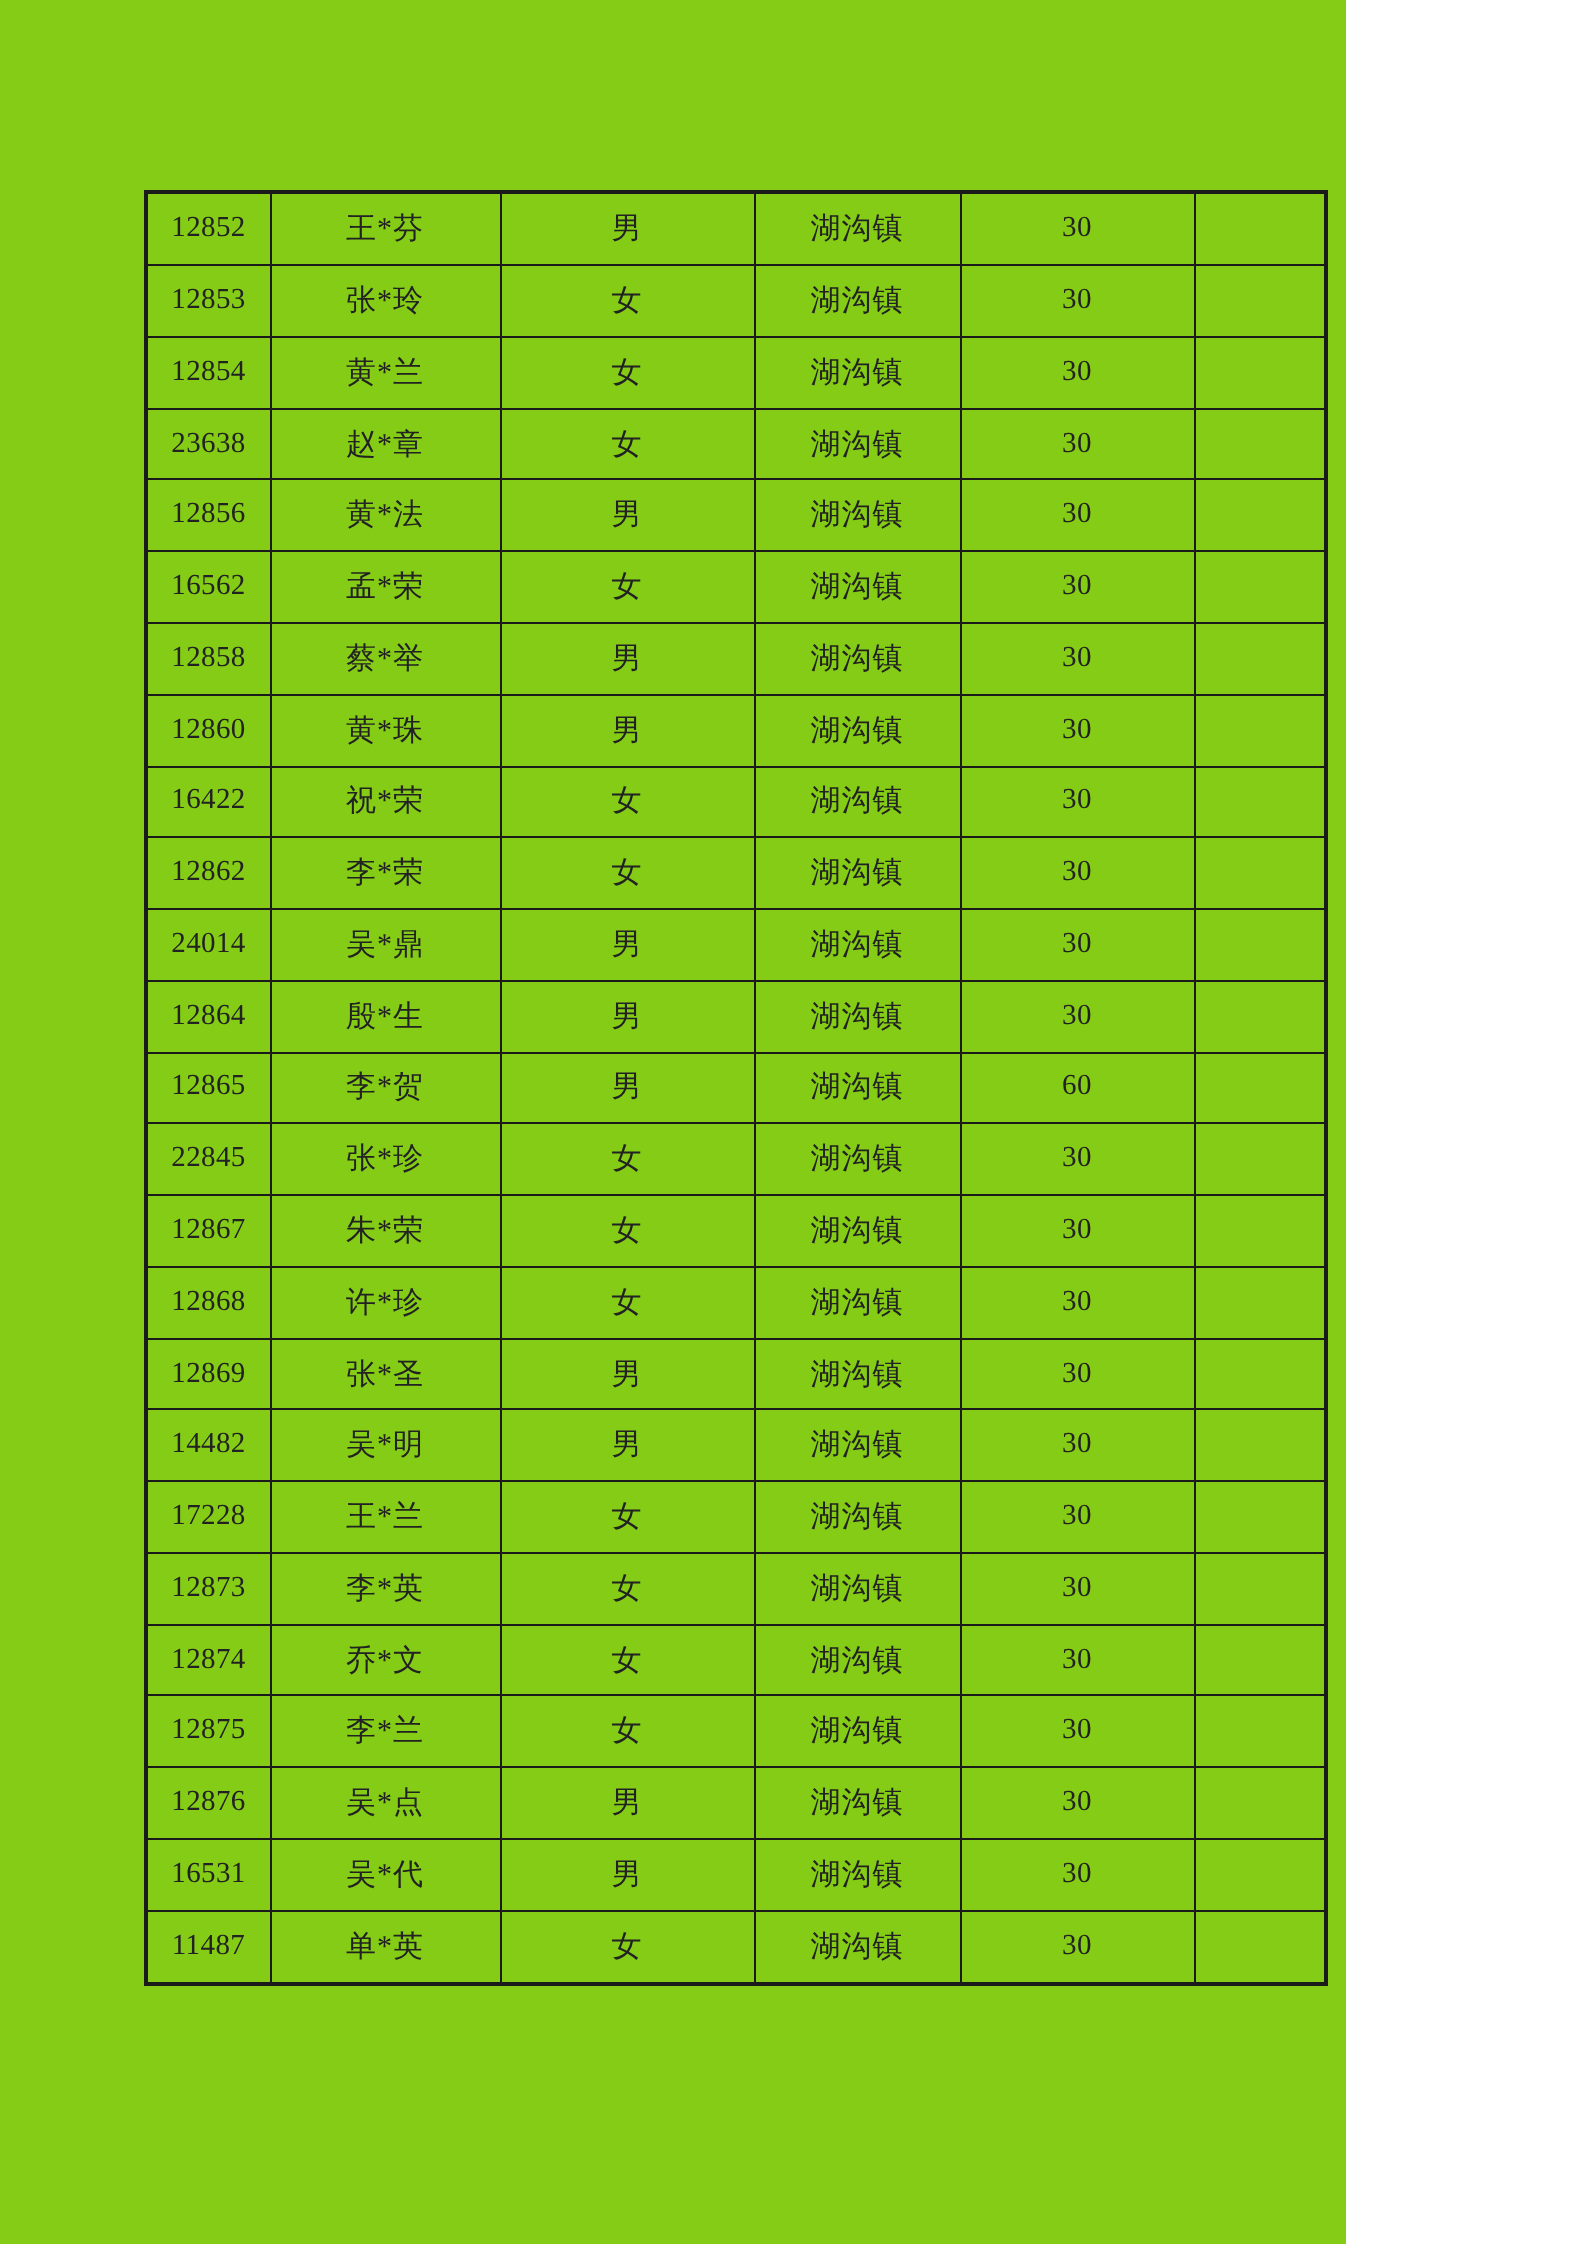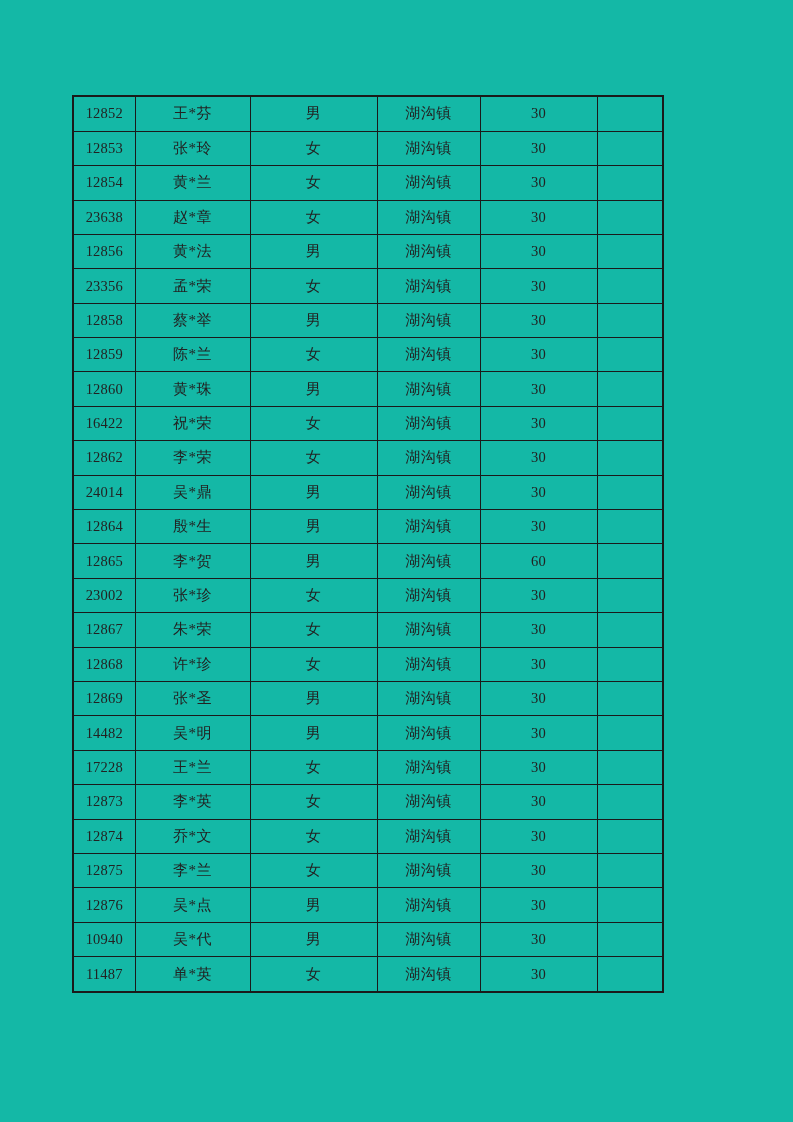--- a/index.html
+++ b/index.html
@@ -2,25 +2,26 @@
 <html><head>
 <meta charset="utf-8">
 <style>
   html, body {
     margin: 0;
     padding: 0;
     background: #ffffff;
   }
   .page {
     position: relative;
-    width: 793px;
+    width: 645px;
     height: 1122px;
-    background: #14b8a6;
+    background: #84cc16;
     overflow: hidden;
     font-family: "Liberation Serif", "DejaVu Serif", serif;
+    padding-left: 28px;
   }
   table.roster {
     position: absolute;
     left: 72px;
     top: 95px;
     width: 590px;
     height: 898px;
     border-collapse: collapse;
     table-layout: fixed;
     border: 2px solid #1a1a1a;
@@ -94,45 +95,37 @@
   <tr>
     <td class="num">12856</td>
     <td>黄*法</td>
     <td>男</td>
     <td>湖沟镇</td>
     <td class="num">30</td>
     <td></td>
   </tr>
 
   <tr>
-    <td class="num">23356</td>
+    <td class="num">16562</td>
     <td>孟*荣</td>
     <td>女</td>
     <td>湖沟镇</td>
     <td class="num">30</td>
     <td></td>
   </tr>
 
   <tr>
     <td class="num">12858</td>
     <td>蔡*举</td>
     <td>男</td>
     <td>湖沟镇</td>
     <td class="num">30</td>
     <td></td>
   </tr>
 
-  <tr>
-    <td class="num">12859</td>
-    <td>陈*兰</td>
-    <td>女</td>
-    <td>湖沟镇</td>
-    <td class="num">30</td>
-    <td></td>
-  </tr>
 
   <tr>
     <td class="num">12860</td>
     <td>黄*珠</td>
     <td>男</td>
     <td>湖沟镇</td>
     <td class="num">30</td>
     <td></td>
   </tr>
 
@@ -175,21 +168,21 @@
   <tr>
     <td class="num">12865</td>
     <td>李*贺</td>
     <td>男</td>
     <td>湖沟镇</td>
     <td class="num">60</td>
     <td></td>
   </tr>
 
   <tr>
-    <td class="num">23002</td>
+    <td class="num">22845</td>
     <td>张*珍</td>
     <td>女</td>
     <td>湖沟镇</td>
     <td class="num">30</td>
     <td></td>
   </tr>
 
   <tr>
     <td class="num">12867</td>
     <td>朱*荣</td>
@@ -266,21 +259,21 @@
   <tr>
     <td class="num">12876</td>
     <td>吴*点</td>
     <td>男</td>
     <td>湖沟镇</td>
     <td class="num">30</td>
     <td></td>
   </tr>
 
   <tr>
-    <td class="num">10940</td>
+    <td class="num">16531</td>
     <td>吴*代</td>
     <td>男</td>
     <td>湖沟镇</td>
     <td class="num">30</td>
     <td></td>
   </tr>
 
   <tr>
     <td class="num">11487</td>
     <td>单*英</td>

